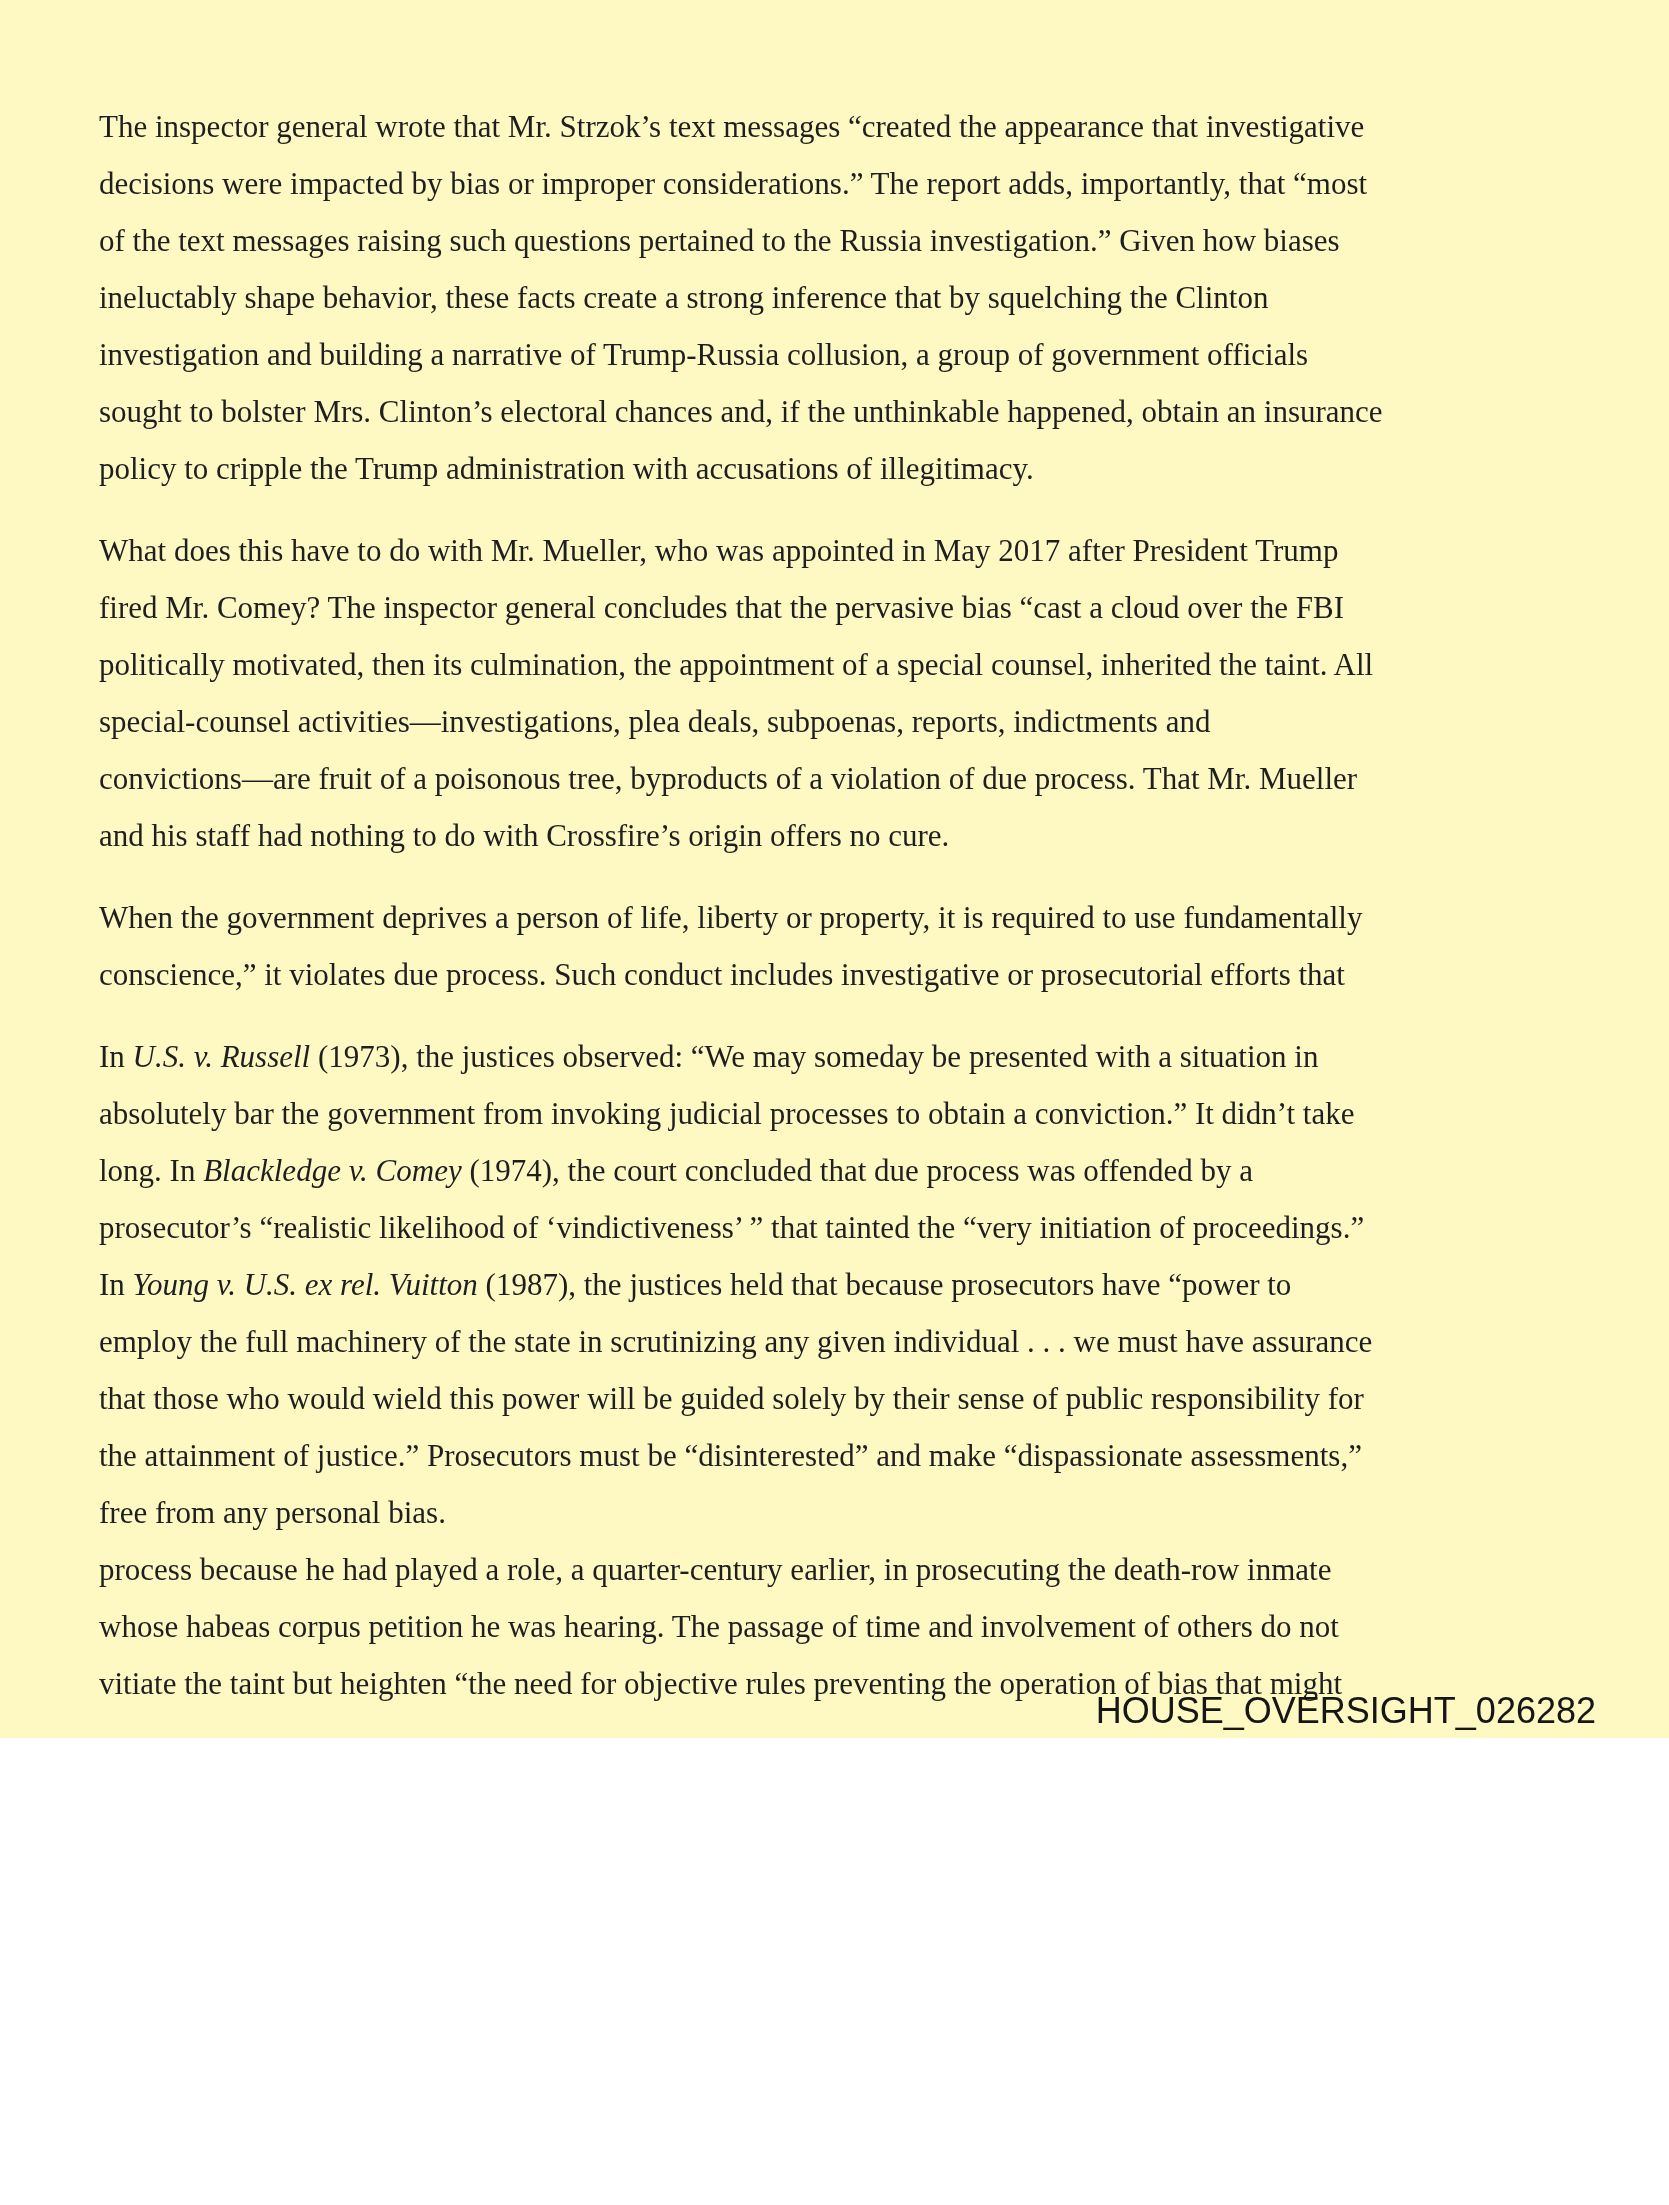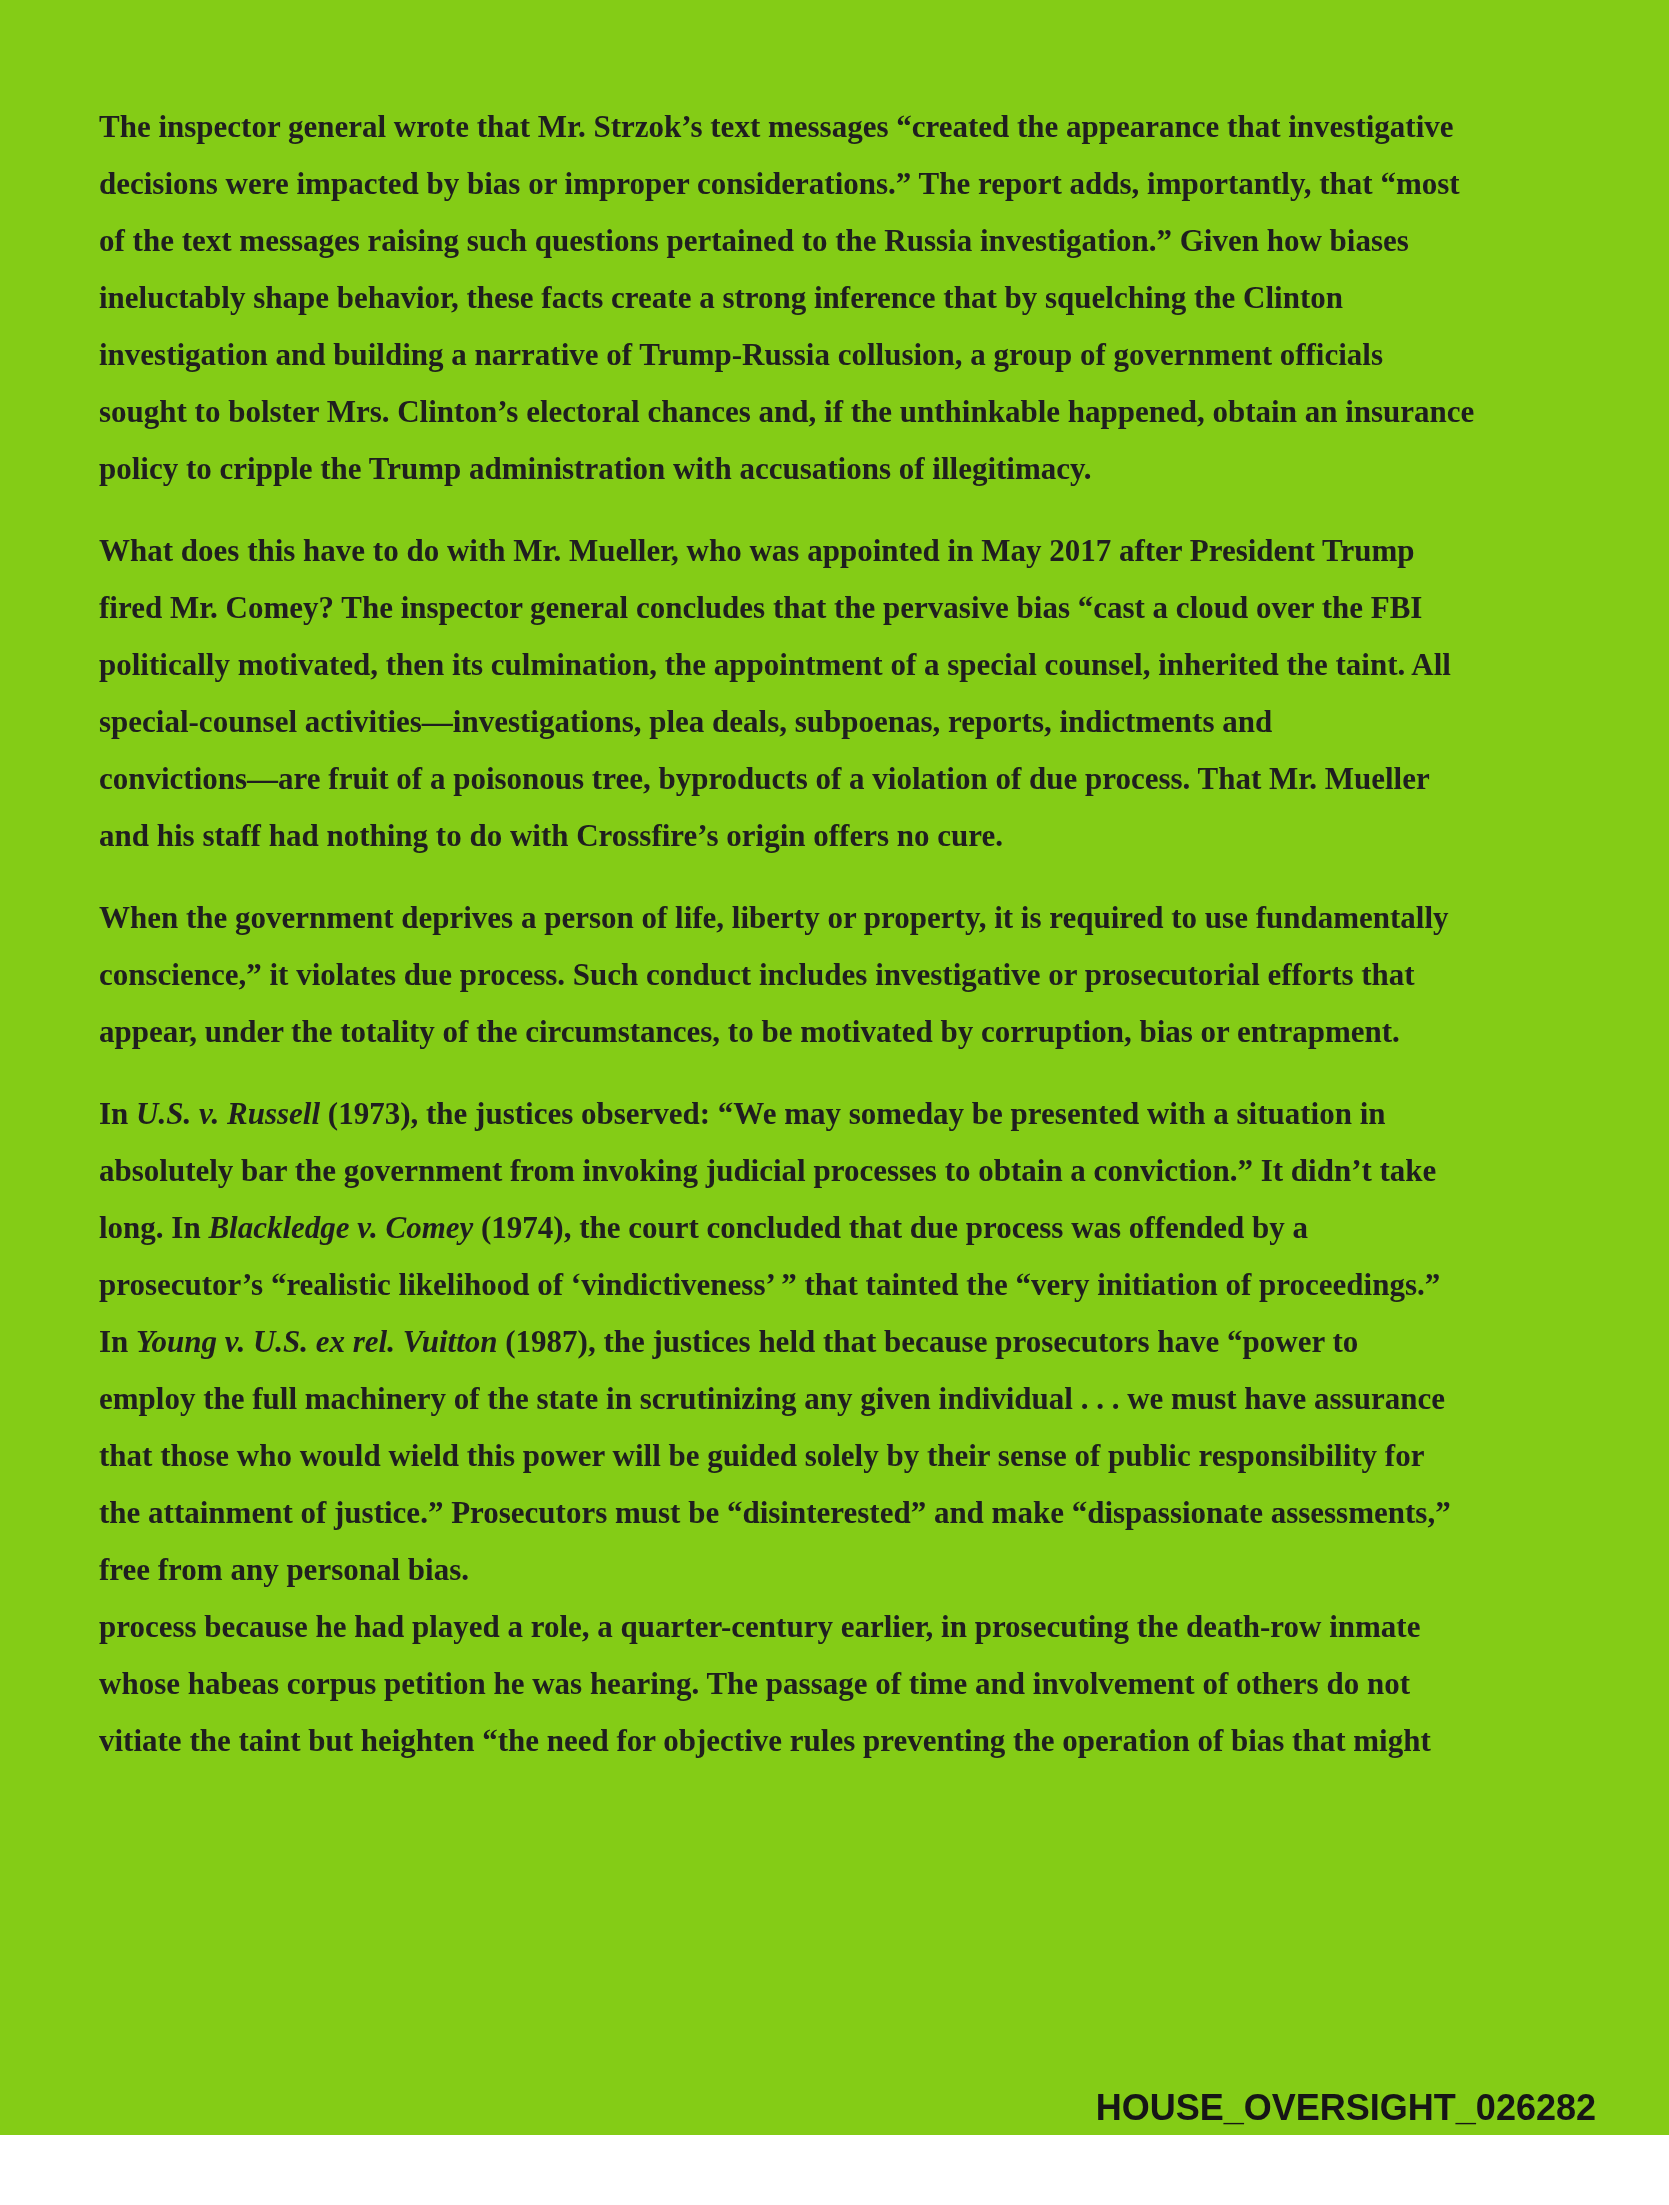--- a/index.html
+++ b/index.html
@@ -3,25 +3,24 @@
 <meta charset="utf-8">
 <style>
   html, body {
     margin: 0;
     padding: 0;
     background: #ffffff;
   }
   .page {
     position: relative;
     width: 1669px;
-    height: 2135px;
-    background: #84cc16;
+    height: 1738px;
+    background: #fef9c3;
     overflow: hidden;
     font-family: "Liberation Serif", "DejaVu Serif", serif;
-    font-weight: bold;
   }
   .document-body {
     position: absolute;
     left: 99px;
     top: 98px;
     width: 1479px;
     font-size: 31px;
     line-height: 57px;
     color: #1f1f1f;
   }
@@ -64,21 +63,20 @@
         <div class="text-line"><span>What does this have to do with Mr. Mueller, who was appointed in May 2017 after President Trump</span></div>
         <div class="text-line"><span>fired Mr. Comey? The inspector general concludes that the pervasive bias “cast a cloud over the FBI</span></div>
         <div class="text-line"><span>politically motivated, then its culmination, the appointment of a special counsel, inherited the taint. All</span></div>
         <div class="text-line"><span>special-counsel activities—investigations, plea deals, subpoenas, reports, indictments and</span></div>
         <div class="text-line"><span>convictions—are fruit of a poisonous tree, byproducts of a violation of due process. That Mr. Mueller</span></div>
         <div class="text-line"><span>and his staff had nothing to do with Crossfire’s origin offers no cure.</span></div>
       </div>
       <div class="paragraph gap-before">
         <div class="text-line"><span>When the government deprives a person of life, liberty or property, it is required to use fundamentally</span></div>
         <div class="text-line"><span>conscience,” it violates due process. Such conduct includes investigative or prosecutorial efforts that</span></div>
-        <div class="text-line"><span>appear, under the totality of the circumstances, to be motivated by corruption, bias or entrapment.</span></div>
       </div>
       <div class="paragraph gap-before">
         <div class="text-line"><span>In </span><span class="italic">U.S. v. Russell</span><span> (1973), the justices observed: “We may someday be presented with a situation in</span></div>
         <div class="text-line"><span>absolutely bar the government from invoking judicial processes to obtain a conviction.” It didn’t take</span></div>
         <div class="text-line"><span>long. In </span><span class="italic">Blackledge v. Comey</span><span> (1974), the court concluded that due process was offended by a</span></div>
         <div class="text-line"><span>prosecutor’s “realistic likelihood of ‘vindictiveness’ ” that tainted the “very initiation of proceedings.”</span></div>
         <div class="text-line"><span>In </span><span class="italic">Young v. U.S. ex rel. Vuitton</span><span> (1987), the justices held that because prosecutors have “power to</span></div>
         <div class="text-line"><span>employ the full machinery of the state in scrutinizing any given individual . . . we must have assurance</span></div>
         <div class="text-line"><span>that those who would wield this power will be guided solely by their sense of public responsibility for</span></div>
         <div class="text-line"><span>the attainment of justice.” Prosecutors must be “disinterested” and make “dispassionate assessments,”</span></div>

